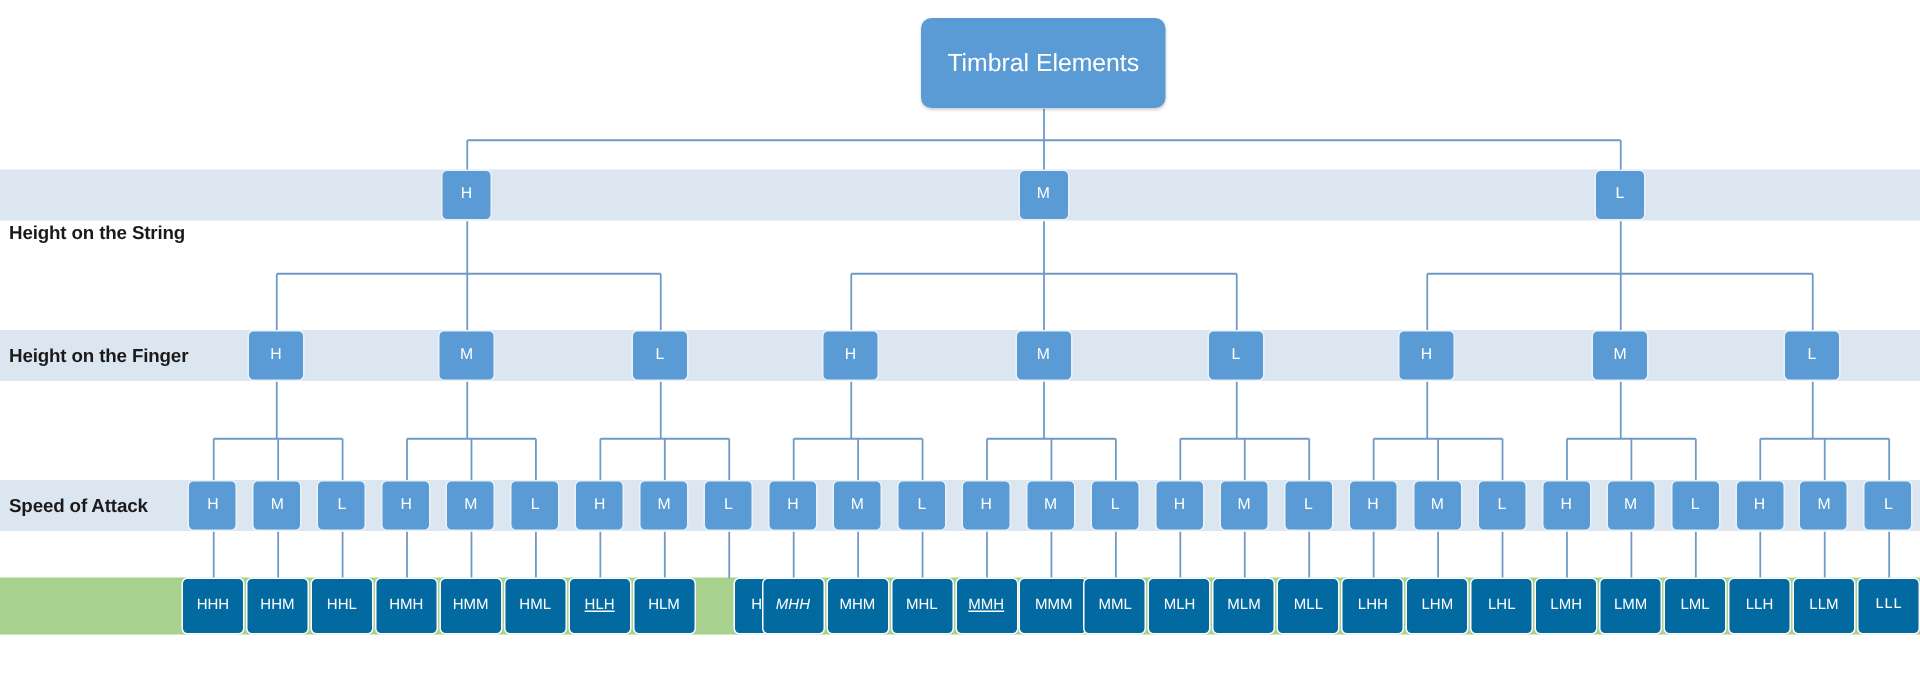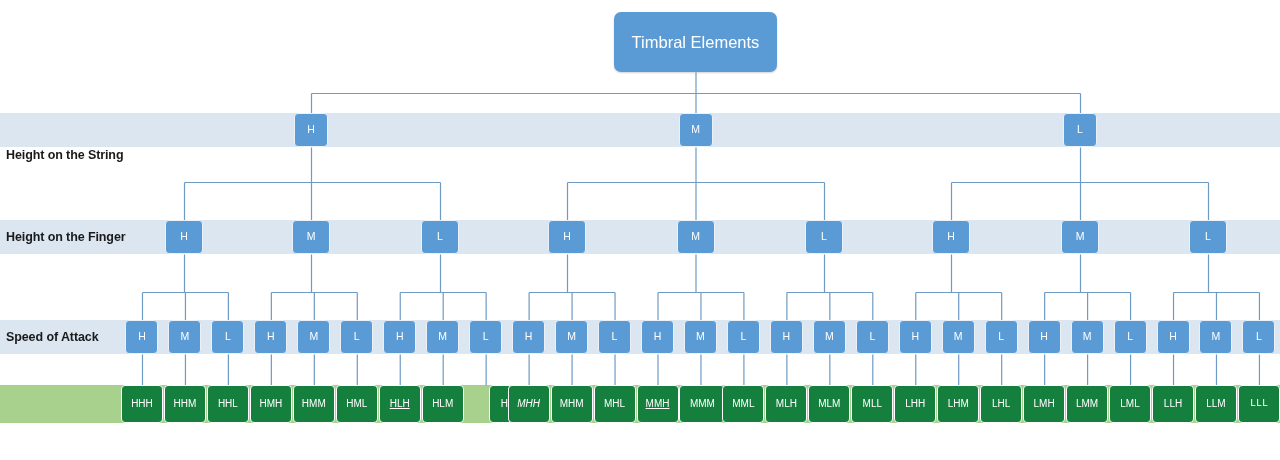--- a/index.html
+++ b/index.html
@@ -18,21 +18,21 @@
   
   #wires{position:absolute;left:0;top:0;width:1280px;height:460px;}
 
   
   .node{position:absolute;box-sizing:border-box;display:flex;
         align-items:center;justify-content:center;text-align:center;
         color:#ffffff;border-radius:4px;line-height:1.12;}
   .n-root{background:#5b9bd5;border-radius:7px;font-size:16.5px;
           box-shadow:0 1px 2px rgba(0,0,0,.18);}
   .n-blue{background:#5b9bd5;font-size:10.5px;border:1px solid #eaf1f8;}
-  .n-green{background:#15803d;font-size:10px;border:1px solid #ffffff;
+  .n-green{background:#0369a1;font-size:10px;border:1px solid #ffffff;
            border-radius:4px;}
 </style>
 </head>
 <body>
 
 <div id="stage">
 
   <div class="band band-blue" style="top:113px;height:34px;"></div>
   <div class="band band-blue" style="top:220px;height:34px;"></div>
   <div class="band band-blue" style="top:320px;height:34px;"></div>

